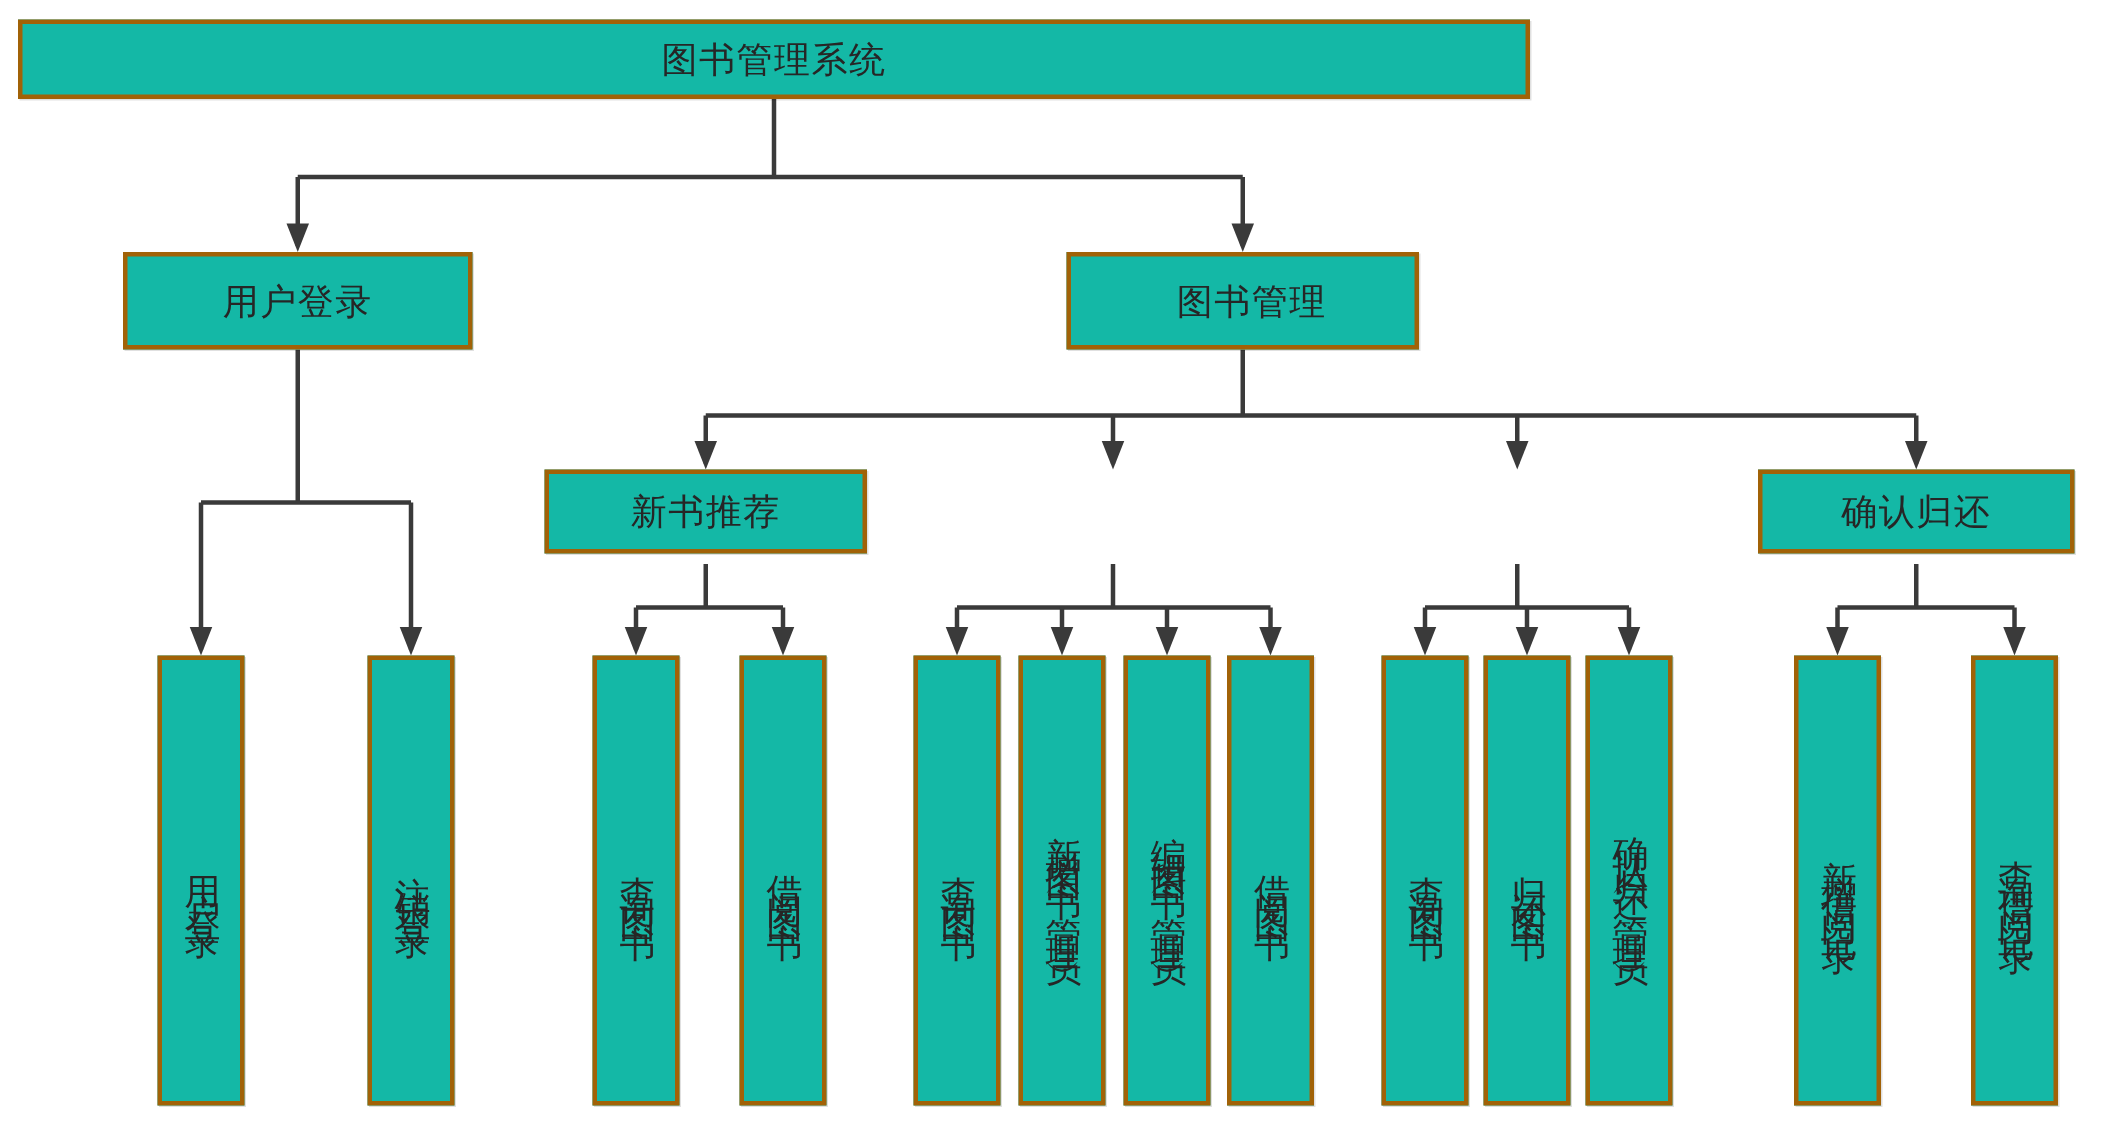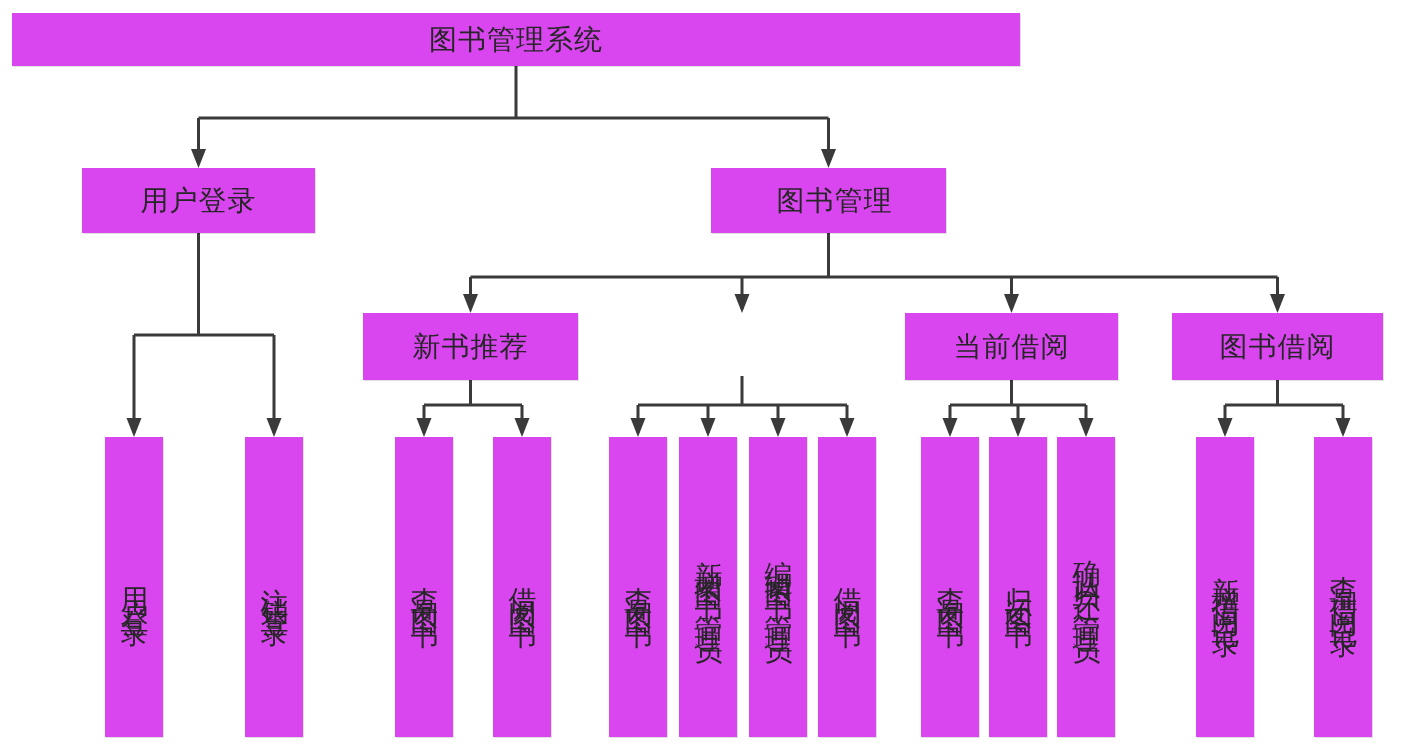--- a/index.html
+++ b/index.html
@@ -18,42 +18,42 @@
   .wires {
     position: absolute;
     left: 0; top: 0;
     width: 1405px;
     height: 747px;
     pointer-events: none;
   }
   .node {
     position: absolute;
     box-sizing: border-box;
-    background: #d946ef;
-    border: 3px solid #d946ef;
+    background: #14b8a6;
+    border: 3px solid #a16207;
     display: flex;
     align-items: center;
     justify-content: center;
     color: #262626;
-    font-size: 28px;
+    font-size: 24px;
     letter-spacing: 1px;
     white-space: nowrap;
     box-shadow: 1px 1px 0 rgba(0,0,0,0.12);
   }
   .node.leaf {
     writing-mode: vertical-rl;
     text-orientation: mixed;
     letter-spacing: 11px;
     white-space: normal;
     line-height: 1;
   }
   .root  { left: 12px;  top: 13px;  width: 1008px; height: 53px; }
   .l2a   { left: 82px;  top: 168px; width: 233px;  height: 65px; }
   .l2b   { left: 711px; top: 168px; width: 235px;  height: 65px; padding-left: 12px; }
-  .l3    { top: 313px; height: 67px; }
+  .l3    { top: 313px; height: 56px; }
   .l3a   { left: 363px;  width: 215px; }
   .l3b   { left: 634px;  width: 216px; }
   .l3c   { left: 905px;  width: 213px; }
   .l3d   { left: 1172px; width: 211px; }
   .leaf  { top: 437px; height: 300px; width: 58px; }
   .lf0   { left: 105px; }
   .lf1   { left: 245px; }
   .lf2   { left: 395px; }
   .lf3   { left: 493px; }
   .lf4   { left: 609px; }
@@ -146,22 +146,21 @@
       <polygon points="1343,437 1335.5,418 1350.5,418"></polygon>
     </g>
   </svg>
 
   <div class="node root">图书管理系统</div>
 
   <div class="node l2a">用户登录</div>
   <div class="node l2b">图书管理</div>
 
   <div class="node l3 l3a">新书推荐</div>
-  <div class="node l3 l3c">当前借阅</div>
-  <div class="node l3 l3d">图书借阅</div>
+  <div class="node l3 l3d">确认归还</div>
 
   <div class="node leaf lf0">用户登录</div>
   <div class="node leaf lf1">注销登录</div>
   <div class="node leaf lf2">查询图书</div>
   <div class="node leaf lf3">借阅图书</div>
   <div class="node leaf lf4">查询图书</div>
   <div class="node leaf lf5">新增图书（管理员）</div>
   <div class="node leaf lf6">编辑图书（管理员）</div>
   <div class="node leaf lf7">借阅图书</div>
   <div class="node leaf lf8">查询图书</div>

